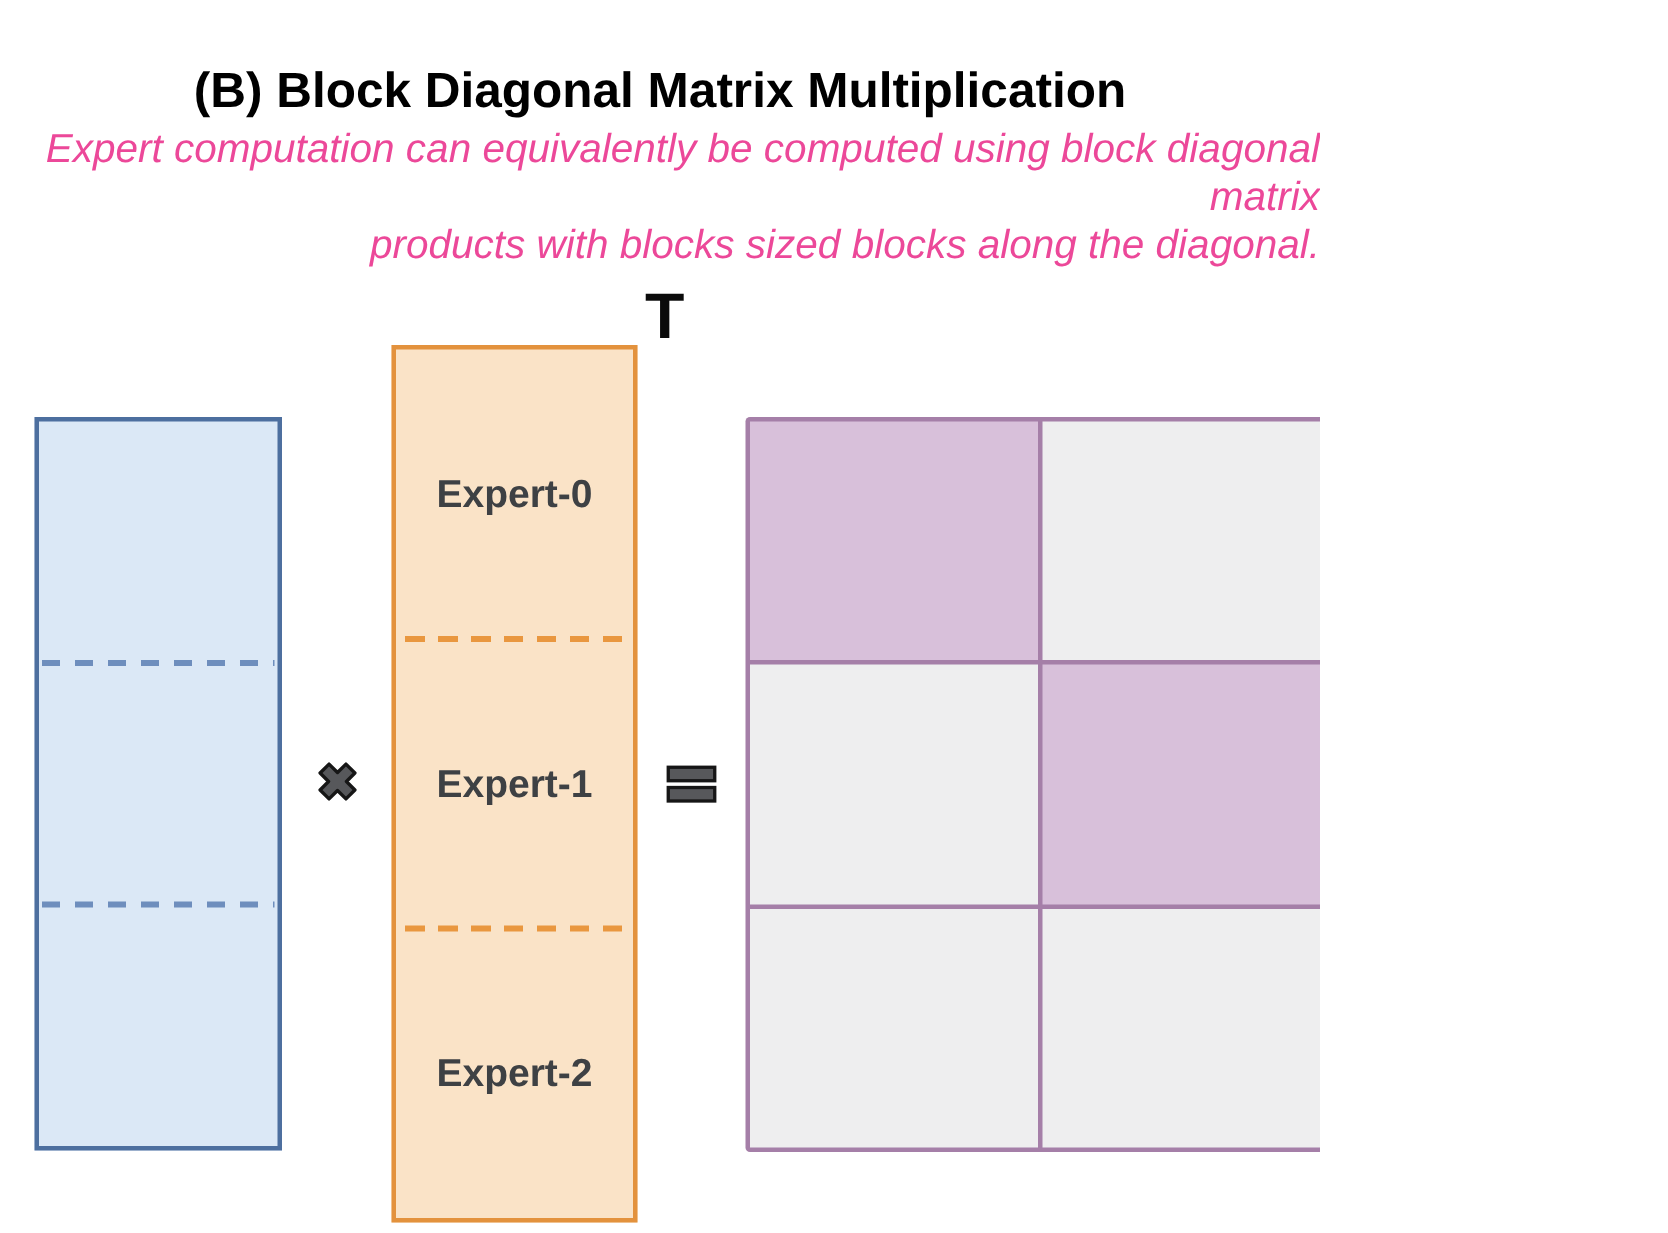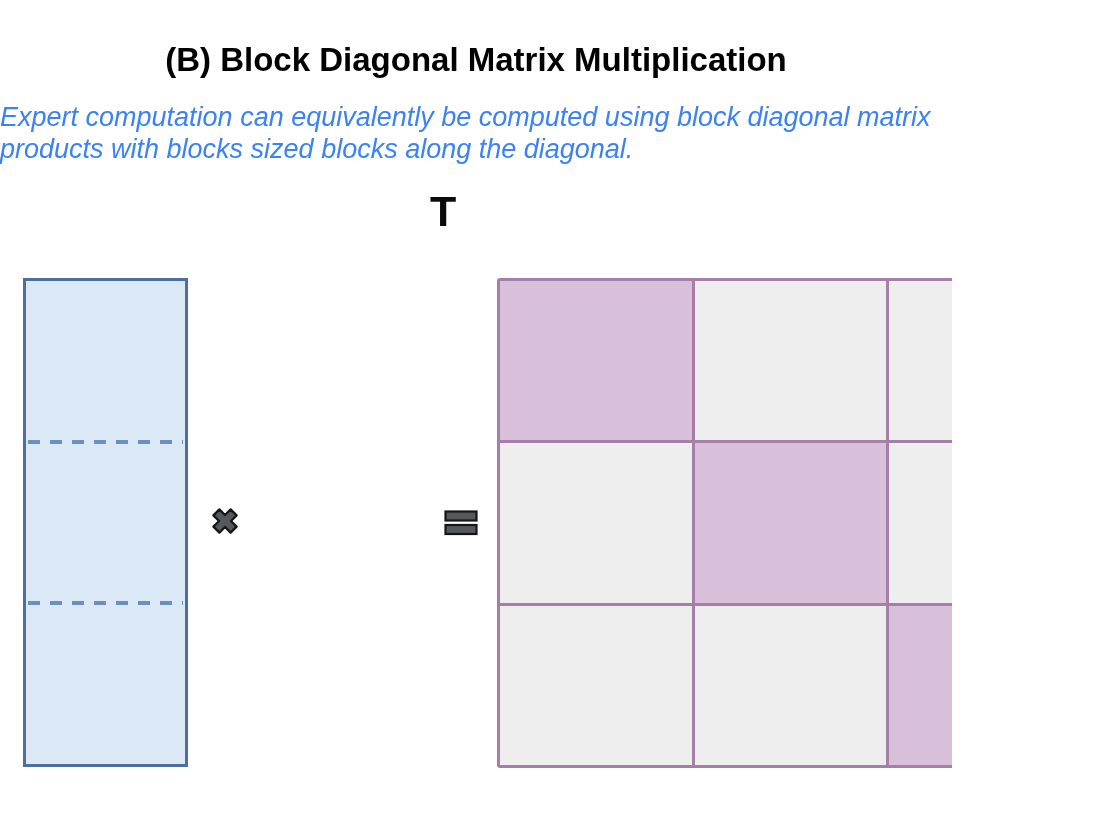--- a/index.html
+++ b/index.html
@@ -3,47 +3,47 @@
 <meta charset="utf-8">
 <style>
   html, body {
     margin: 0;
     padding: 0;
     background: #ffffff;
     font-family: "Liberation Sans", sans-serif;
   }
   .canvas {
     position: relative;
-    width: 952px;
+    width: 880px;
     height: 822px;
     background: #ffffff;
     overflow: hidden;
   }
 
   
   .title {
     position: absolute;
     top: 41px;
     left: 0;
     width: 100%;
     text-align: center;
     font-size: 33px;
     font-weight: bold;
     color: #000000;
   }
   .subtitle {
     position: absolute;
-    top: 101px;
+    top: 83px;
     left: 0;
     width: 100%;
-    text-align: left;
+    text-align: right;
     font-style: italic;
     font-size: 27px;
     line-height: 32px;
-    color: #3b82f6;
+    color: #ec4899;
   }
 
   
   .blue-matrix {
     position: absolute;
     left: 23px;
     top: 278px;
     width: 165px;
     height: 489px;
     box-sizing: border-box;
@@ -155,20 +155,33 @@
     <div class="dash-blue first"></div>
     <div class="dash-blue second"></div>
   </div>
 
   <svg class="multiply-icon" viewBox="0 0 32 32" aria-hidden="true">
     <g transform="rotate(45 16 16)">
       <path d="M11.5 3 h9 v8.5 h8.5 v9 h-8.5 v8.5 h-9 v-8.5 h-8.5 v-9 h8.5 z" fill="#57585b" stroke="#161616" stroke-width="2.4" stroke-linejoin="round"></path>
     </g>
   </svg>
 
+  <div class="orange-matrix">
+    <div class="expert-section">
+      <span class="expert-label">Expert-0</span>
+    </div>
+    <div class="expert-section">
+      <span class="expert-label">Expert-1</span>
+    </div>
+    <div class="expert-section">
+      <span class="expert-label">Expert-2</span>
+    </div>
+    <div class="dash-orange first"></div>
+    <div class="dash-orange second"></div>
+  </div>
 
   <div class="transpose">T</div>
 
   <svg class="equals-icon" viewBox="0 0 34 30" aria-hidden="true">
     <rect x="1.5" y="3.5" width="31" height="9" fill="#57585b" stroke="#161616" stroke-width="2.2"></rect>
     <rect x="1.5" y="17" width="31" height="9" fill="#57585b" stroke="#161616" stroke-width="2.2"></rect>
   </svg>
 
   <div class="output-grid">
     <div class="cell diag"></div>

